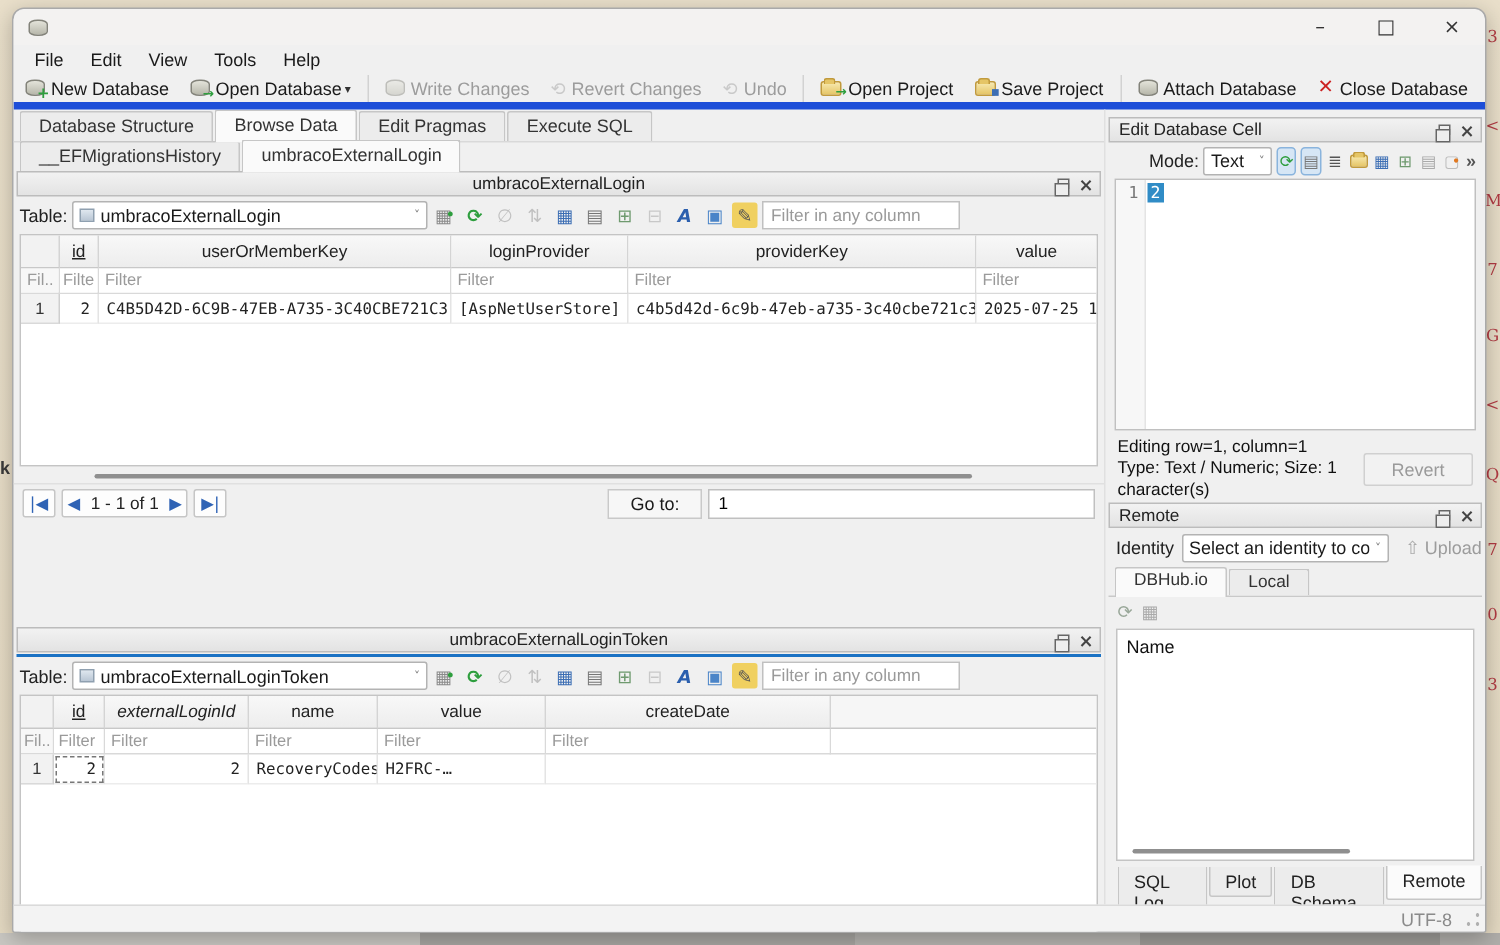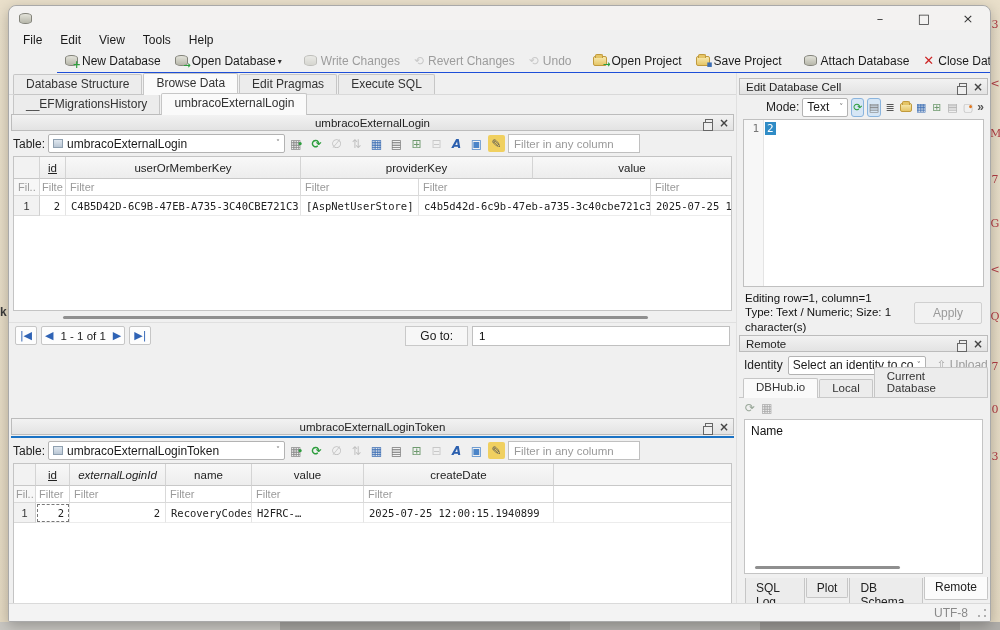--- a/index.html
+++ b/index.html
@@ -19,21 +19,21 @@
             border:1px solid #a9a9a9; border-radius:8px 8px 2px 2px; box-shadow:0 4px 14px rgba(0,0,0,.25); overflow:hidden; }
 
   .titlebar { height:24px; background:#f3f2f1; display:flex; align-items:center; padding-left:10px; border-radius:8px 8px 0 0; }
   .title-text { margin-left:6px; font-size:11.5px; color:#222; white-space:nowrap; }
   .win-controls { margin-left:auto; display:flex; height:100%; }
   .win-btn { width:44px; display:flex; align-items:center; justify-content:center; font-size:13px; color:#333; font-family:"DejaVu Sans",sans-serif; }
 
   .menubar { height:19px; display:flex; align-items:center; padding-left:6px; background:#f0f0f0; gap:2px; }
   .menu-item { padding:1px 8px; }
 
-  .toolbar { height:24px; display:flex; align-items:center; background:#f0f0f0; border-bottom:1px solid #1d4ed8; padding-left:1px;margin-left:48px; }
+  .toolbar { height:24px; display:flex; align-items:center; background:#f0f0f0; border-bottom:5px solid #1d4ed8; padding-left:1px; }
   .tb-btn { display:flex; align-items:center; gap:4px; padding:2px 7px; white-space:nowrap; }
   .tb-btn.disabled { color:#9c9c9c; }
   .tb-btn.disabled .db, .tb-btn.disabled .glyph-ico { opacity:.45; }
   .tb-sep { width:1px; height:18px; background:#d2d2d2; margin:0 4px; }
   .dd-arrow { font-size:8px; color:#333; margin-left:-2px; align-self:flex-end; padding-bottom:2px; }
 
   
   .db { width:13px; height:11px; position:relative; background:linear-gradient(180deg,#e3e3da 0%,#b7b7aa 100%);
         border:1px solid #83837a; border-radius:6px/3px; display:inline-block; }
   .db::after { position:absolute; font-weight:bold; font-size:10px; right:-4px; bottom:-5px; font-family:"DejaVu Sans",sans-serif; }
@@ -265,20 +265,21 @@
       <span class="tbico" style="color:#4a84c8">▣</span>
       <span class="tbico" style="background:#f0d060;color:#555">✎</span>
           <input class="filter-any" placeholder="Filter in any column" style="">
         </div>
 
         <div class="grid" style="height:155px;">
           <div class="g-row">
             <span class="g-hcell" style="width:26px;background:#f2f2f2;"></span>
             <span class="g-hcell u" style="width:26px;">id</span>
             <span class="g-hcell" style="width:235px;">userOrMemberKey</span>
+            <span class="g-hcell" style="width:118px;">loginProvider</span>
             <span class="g-hcell" style="width:232px;">providerKey</span>
             <span class="g-hcell" style="flex:1;border-right:none;">value</span>
           </div>
           <div class="g-row">
             <span class="g-fcell" style="width:26px;background:#f7f7f7;"><input style="background: rgb(247, 247, 247);" placeholder="Fil..."></span>
             <span class="g-fcell" style="width:26px;"><input style="padding: 0px 2px;" placeholder="Filter"></span>
             <span class="g-fcell" style="width:235px;"><input placeholder="Filter" style=""></span>
             <span class="g-fcell" style="width:118px;"><input placeholder="Filter" style=""></span>
             <span class="g-fcell" style="width:232px;"><input placeholder="Filter" style=""></span>
             <span class="g-fcell" style="flex:1;border-right:none;"><input placeholder="Filter" style=""></span>
@@ -359,21 +360,20 @@
             <span class="g-fcell" style="width:112px;"><input placeholder="Filter" style=""></span>
             <span class="g-fcell" style="width:190px;"><input placeholder="Filter" style=""></span>
             <span class="g-fcell" style="flex:1;border-right:none;"></span>
           </div>
           <div class="g-row">
             <span class="g-rowhdr" style="width:22px;height:20px;">1</span>
             <span class="g-cell num sel-cell" style="width:34px;">2</span>
             <span class="g-cell num" style="width:96px;">2</span>
             <span class="g-cell" style="width:86px;">RecoveryCodes</span>
             <span class="g-cell" style="width:112px;">H2FRC-…</span>
-            <span class="g-cell" style="width:190px;">2025-07-25 12:00:15.1940899</span>
             <span class="g-cell" style="flex:1;border-right:none;"></span>
           </div>
         </div>
 
       </div>
     </div>
 
     <div class="right-col">
 
       <div style="position:absolute; top:5px; left:2px; right:2px; height:253px;">
@@ -405,21 +405,21 @@
         <div class="editor" style="height:168px;">
           <div class="gutter">1</div>
           <div class="ed-body"><span class="ed-sel">2</span></div>
         </div>
         <div class="cell-info">
           <div class="txt">
             <div>Editing row=1, column=1</div>
             <div>Type: Text / Numeric; Size: 1</div>
             <div>character(s)</div>
           </div>
-          <span class="apply-btn">Apply</span>
+          <span class="apply-btn">Revert</span>
         </div>
       </div>
 
       <div style="position:absolute; top:262px; left:2px; right:2px; bottom:0;">
         <div class="dock-header" style="justify-content:flex-start; padding-left:6px;">
           <span>Remote</span>
           <span class="dock-icons">
             <span class="float-ico"></span>
             <span class="close-ico">×</span>
           </span>
@@ -431,21 +431,20 @@
             <span class="chev">˅</span>
           </div>
           <span class="upload-btn">
             <span class="glyph-ico" style="color:#aaa">⇧</span>
             <span>Upload</span>
           </span>
         </div>
         <div class="rtab-row">
           <span class="tab active" style="font-size:11.5px;">DBHub.io</span>
           <span class="tab" style="font-size:11.5px;">Local</span>
-          <span class="tab" style="font-size:11.5px;">Current Database</span>
         </div>
         <div class="remote-icons">
           <span class="glyph-ico" style="color:#9aa89a">⟳</span>
           <span class="glyph-ico" style="color:#aaa">▦</span>
         </div>
         <div class="remote-list" style="height:155px;">
           <div class="hdr">Name</div>
           <div class="hscroll" style="position:absolute; left:2px; right:2px; bottom:1px; margin:0;">
             <span class="thumb" style="left:8px; width:145px;"></span>
           </div>

